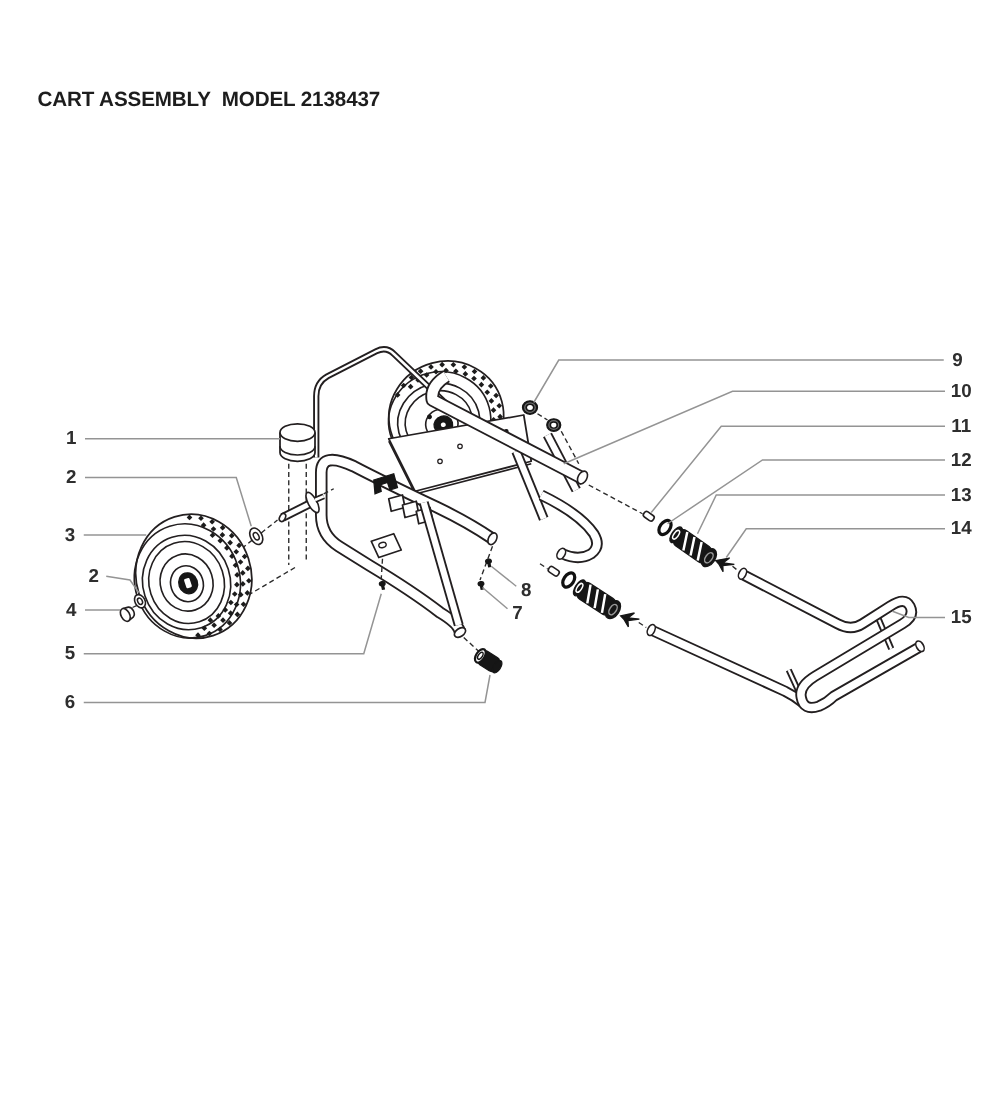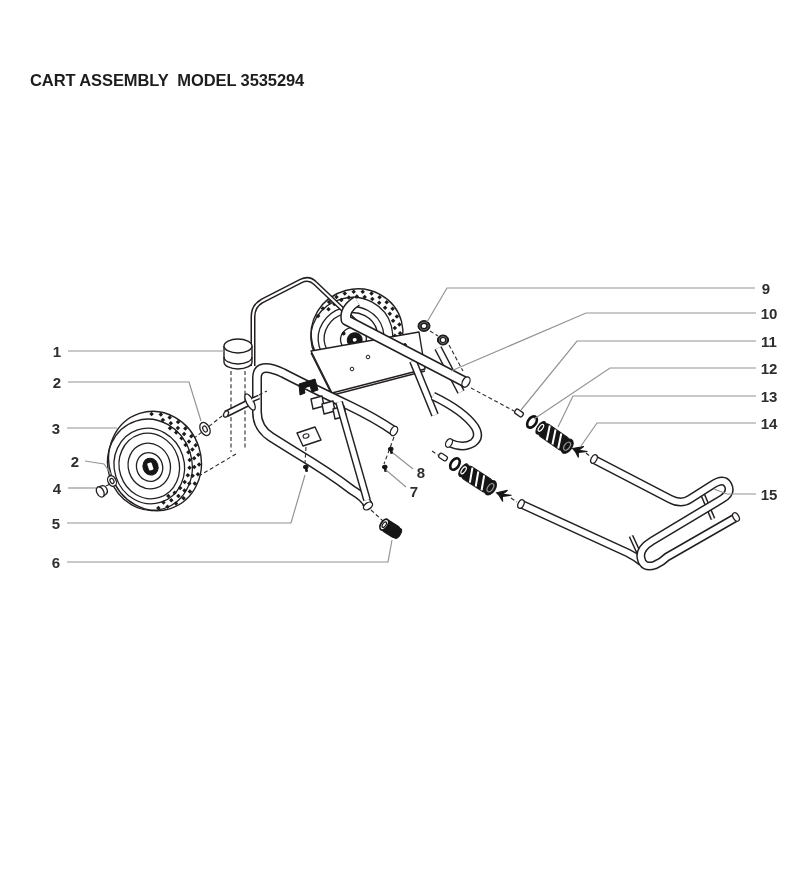--- a/index.html
+++ b/index.html
@@ -14,21 +14,21 @@
   .dark{fill:#161616;stroke:#161616;}
   .dash{fill:none;stroke:#2b2b2b;stroke-width:1.1;stroke-dasharray:4 2.6;}
   .tend{fill:#ffffff;stroke:#231f20;stroke-width:1.3;}
   .callout{font:700 15px "Liberation Sans",sans-serif;fill:#2e2e2e;
            text-anchor:middle;dominant-baseline:central;}
 </style>
 </head>
 <body>
 
 <div class="page">
-  <h1 class="title">CART ASSEMBLY  MODEL 3535294</h1>
+  <h1 class="title">CART ASSEMBLY  MODEL 2138437</h1>
 
   <svg width="803" height="880" viewBox="0 0 803 880">
 
     <g>
       <path class="dash" d="M231 371 L231 452"></path>
       <path class="dash" d="M245 371 L245 450"></path>
       <path class="dash" d="M236 454 L192 480"></path>
     </g>
 
     <g>

